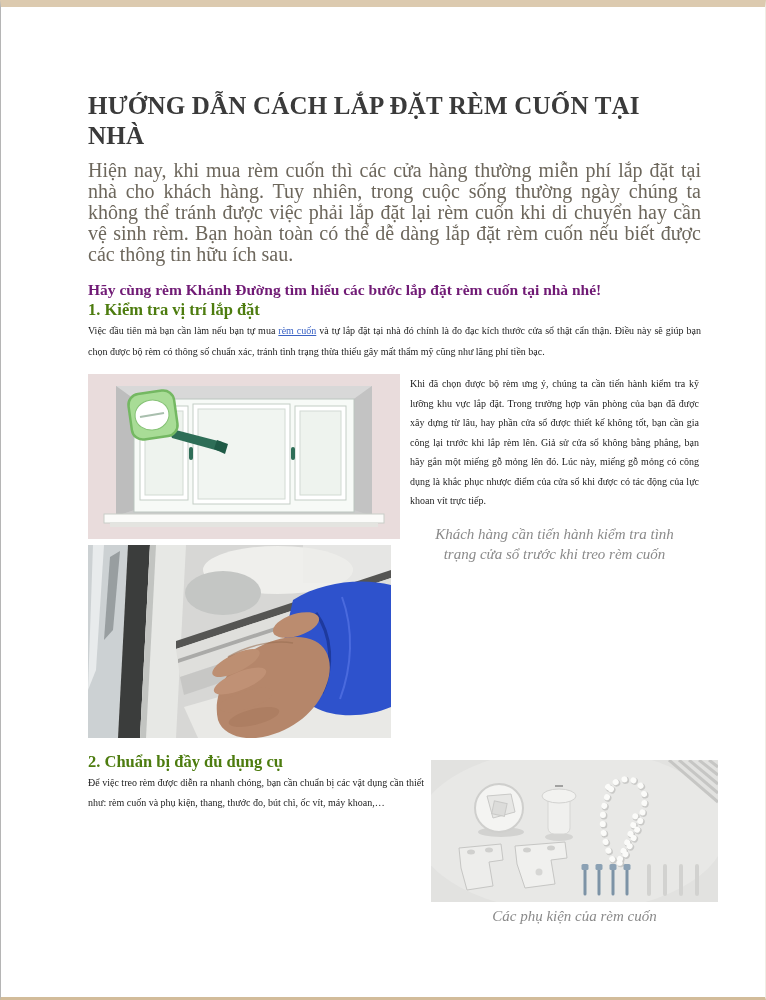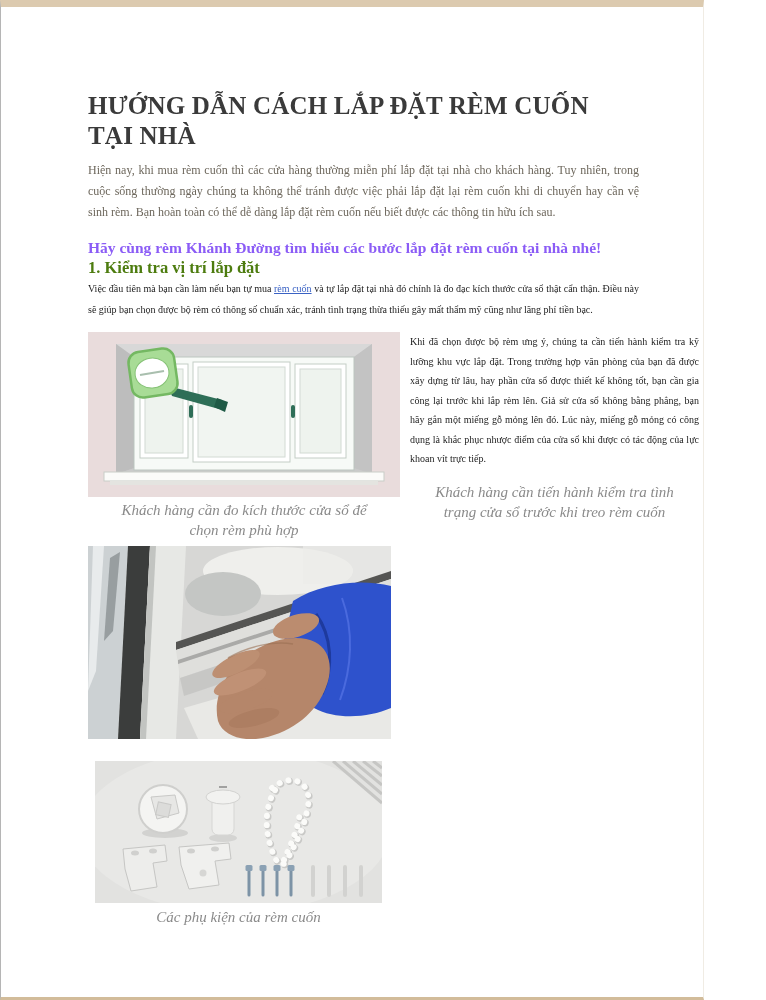--- a/index.html
+++ b/index.html
@@ -4,51 +4,51 @@
 <style>
   * { box-sizing: border-box; margin: 0; padding: 0; }
   html, body { background: #ffffff; }
   body {
     width: 766px; height: 1000px;
     font-family: "Liberation Serif", "DejaVu Serif", serif;
     position: relative;
   }
   .page {
     position: absolute; inset: 0;
-    width: 704px; height: 1000px;
+    width: 766px; height: 1000px;
     background: #ffffff;
     border-top: 7px solid #dccaaf;
     border-bottom: 3px solid #d2bc9a;
     border-left: 1px solid #b5b5b5;
     border-right: 1px solid #f0ece4;
     overflow: hidden;
   }
   .content {
     position: relative;
     padding: 84px 64px 0 87px;
   }
   h1.title {
     font-size: 25px;
     font-weight: bold;
     color: #3a3a3a;
     letter-spacing: 0.2px;
     line-height: 30px;
   }
   p.intro {
     margin-top: 9px;
-    font-size: 12px;
+    font-size: 20px;
     line-height: 21px;
     color: #6d675c;
     text-align: justify;
   }
   p.lead {
     margin-top: 15px;
     font-size: 15.5px;
     font-weight: bold;
-    color: #8b5cf6;
+    color: #701a75;
     line-height: 20px;
   }
   h2.section-heading {
     font-size: 16.5px;
     font-weight: bold;
     color: #4d7c0f;
     line-height: 20px;
   }
   p.body-text {
     font-size: 10px;
@@ -138,21 +138,20 @@
             <rect x="22" y="149" width="268" height="4" fill="#e4e4e0"></rect>
 
             <g>
               <polygon points="80,54 134,68 131,77 84,64" fill="#2e6e57"></polygon>
               <polygon points="129,66 140,70 137,80 126,75" fill="#1f5a46"></polygon>
               <rect x="42" y="18" width="46" height="46" rx="11" fill="#a8dc96" stroke="#74b862" stroke-width="2.5" transform="rotate(-8 65 41)"></rect>
               <ellipse cx="64" cy="41" rx="17" ry="15" fill="#ffffff" stroke="#86c276" transform="rotate(-8 64 41)"></ellipse>
               <line x1="52" y1="43" x2="76" y2="39" stroke="#a9bfae" stroke-width="2"></line>
             </g>
           </svg>
-          <figcaption class="caption caption1">Khách hàng cần đo kích thước cửa sổ để chọn rèm phù hợp</figcaption>
         </figure>
 
         <figure class="fig2-wrap">
           <svg class="figure-frame" width="303" height="193" viewBox="0 0 303 193" xmlns="http://www.w3.org/2000/svg">
             <rect width="303" height="193" fill="#d7d7d5"></rect>
             <ellipse cx="190" cy="25" rx="75" ry="24" fill="#efefec"></ellipse>
             <ellipse cx="262" cy="80" rx="48" ry="40" fill="#e5e5e2"></ellipse>
             <ellipse cx="135" cy="48" rx="38" ry="22" fill="#c4c6c4"></ellipse>
             <rect x="215" y="0" width="88" height="38" fill="#ececea" opacity="0.7"></rect>
 
@@ -189,20 +188,24 @@
         </figure>
 
       </div>
       <div class="col-right">
         <p class="body-text">Khi đã chọn được bộ rèm ưng ý, chúng ta cần tiến hành kiểm tra kỹ lưỡng khu vực lắp đặt. Trong trường hợp văn phòng của bạn đã được xây dựng từ lâu, hay phần cửa sổ được thiết kế không tốt, bạn cần gia công lại trước khi lắp rèm lên. Giả sử cửa sổ không bằng phẳng, bạn hãy gắn một miếng gỗ mỏng lên đó. Lúc này, miếng gỗ mỏng có công dụng là khắc phục nhược điểm của cửa sổ khi được có tác động của lực khoan vít trực tiếp.</p>
         <div class="caption caption2">Khách hàng cần tiến hành kiểm tra tình trạng cửa sổ trước khi treo rèm cuốn</div>
       </div>
     </div>
 
     <div class="row2">
+      <div class="col2-left">
+        <h2 class="section-heading">2. Chuẩn bị đầy đủ dụng cụ</h2>
+        <p class="body-text">Để việc treo rèm được diễn ra nhanh chóng, bạn cần chuẩn bị các vật dụng cần thiết như: rèm cuốn và phụ kiện, thang, thước đo, bút chì, ốc vít, máy khoan,…</p>
+      </div>
       <div class="col2-right">
         <figure>
           <svg class="figure-frame" width="287" height="142" viewBox="0 0 287 142" xmlns="http://www.w3.org/2000/svg">
             <rect width="287" height="142" fill="#e2e2e0"></rect>
             <ellipse cx="140" cy="70" rx="155" ry="82" fill="#e8e8e6"></ellipse>
 
             <g stroke="#c6c6c4" stroke-width="3">
               <line x1="238" y1="0" x2="287" y2="42"></line>
               <line x1="248" y1="0" x2="287" y2="33"></line>
               <line x1="258" y1="0" x2="287" y2="24"></line>

